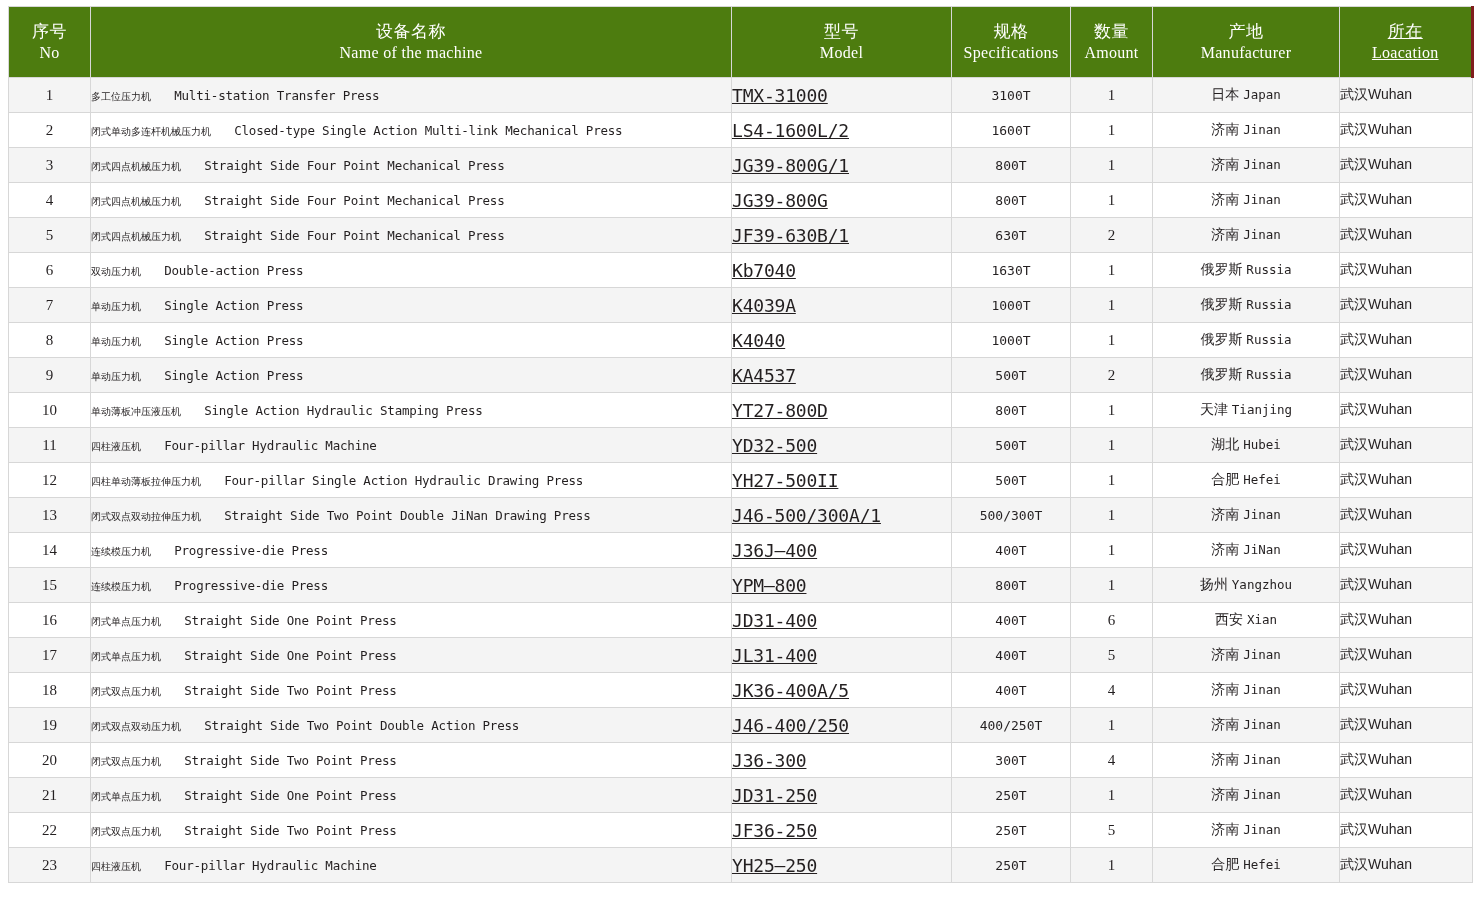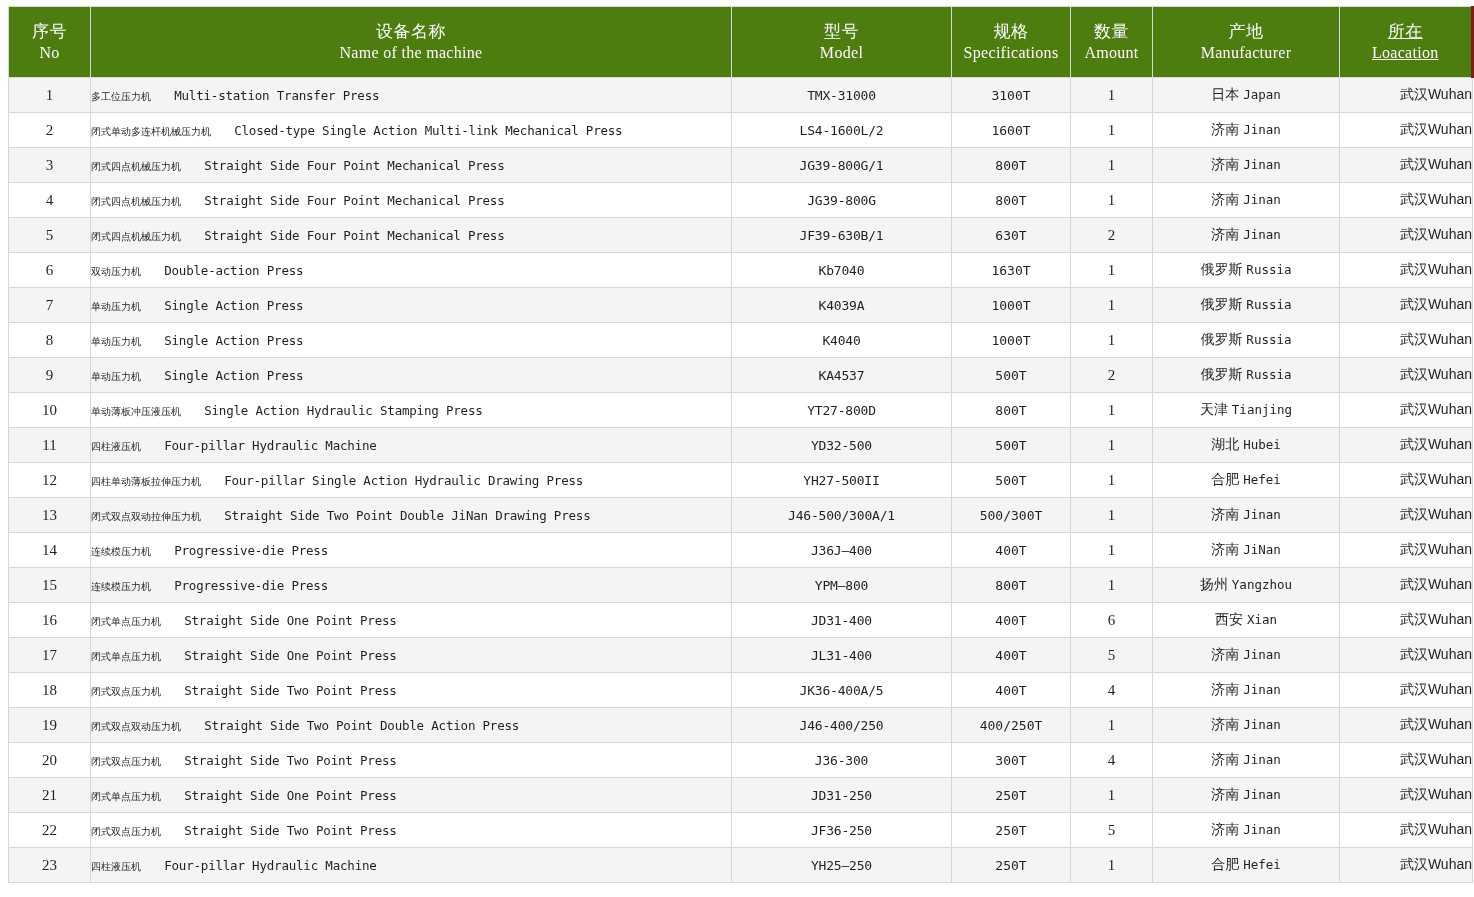--- a/index.html
+++ b/index.html
@@ -88,24 +88,25 @@
     font-family: "Liberation Sans", sans-serif;
     font-size: 10px;
   }
   td.c-name .nm-en {
     font-family: "DejaVu Sans Mono", monospace;
     font-size: 12.5px;
     letter-spacing: -0.2px;
     margin-left: 19px;
   }
   td.c-model {
-    text-align: center;
+    text-align: left;
     font-family: "DejaVu Sans Mono", monospace;
-    font-size: 13px;
+    font-size: 18px;
     letter-spacing: -0.2px;
+    text-decoration: underline;
   }
   td.c-spec {
     text-align: center;
     font-family: "DejaVu Sans Mono", monospace;
     font-size: 13px;
   }
   td.c-amount {
     text-align: center;
     font-family: "Liberation Serif", serif;
     font-size: 15px;
@@ -116,21 +117,21 @@
     margin-top: 23px;
   }
   td.c-maker .mk-cn {
     font-family: "Liberation Sans", sans-serif;
   }
   td.c-maker .mk-en {
     font-family: "DejaVu Sans Mono", monospace;
     font-size: 12.5px;
   }
   td.c-loc {
-    text-align: right;
+    text-align: left;
     font-size: 14px;
     font-family: "Liberation Sans", sans-serif;
   }
   col.w-no      { width: 82px; }
   col.w-name    { width: 641px; }
   col.w-model   { width: 220px; }
   col.w-spec    { width: 119px; }
   col.w-amount  { width: 82px; }
   col.w-maker   { width: 187px; }
   col.w-loc     { width: 133px; }

